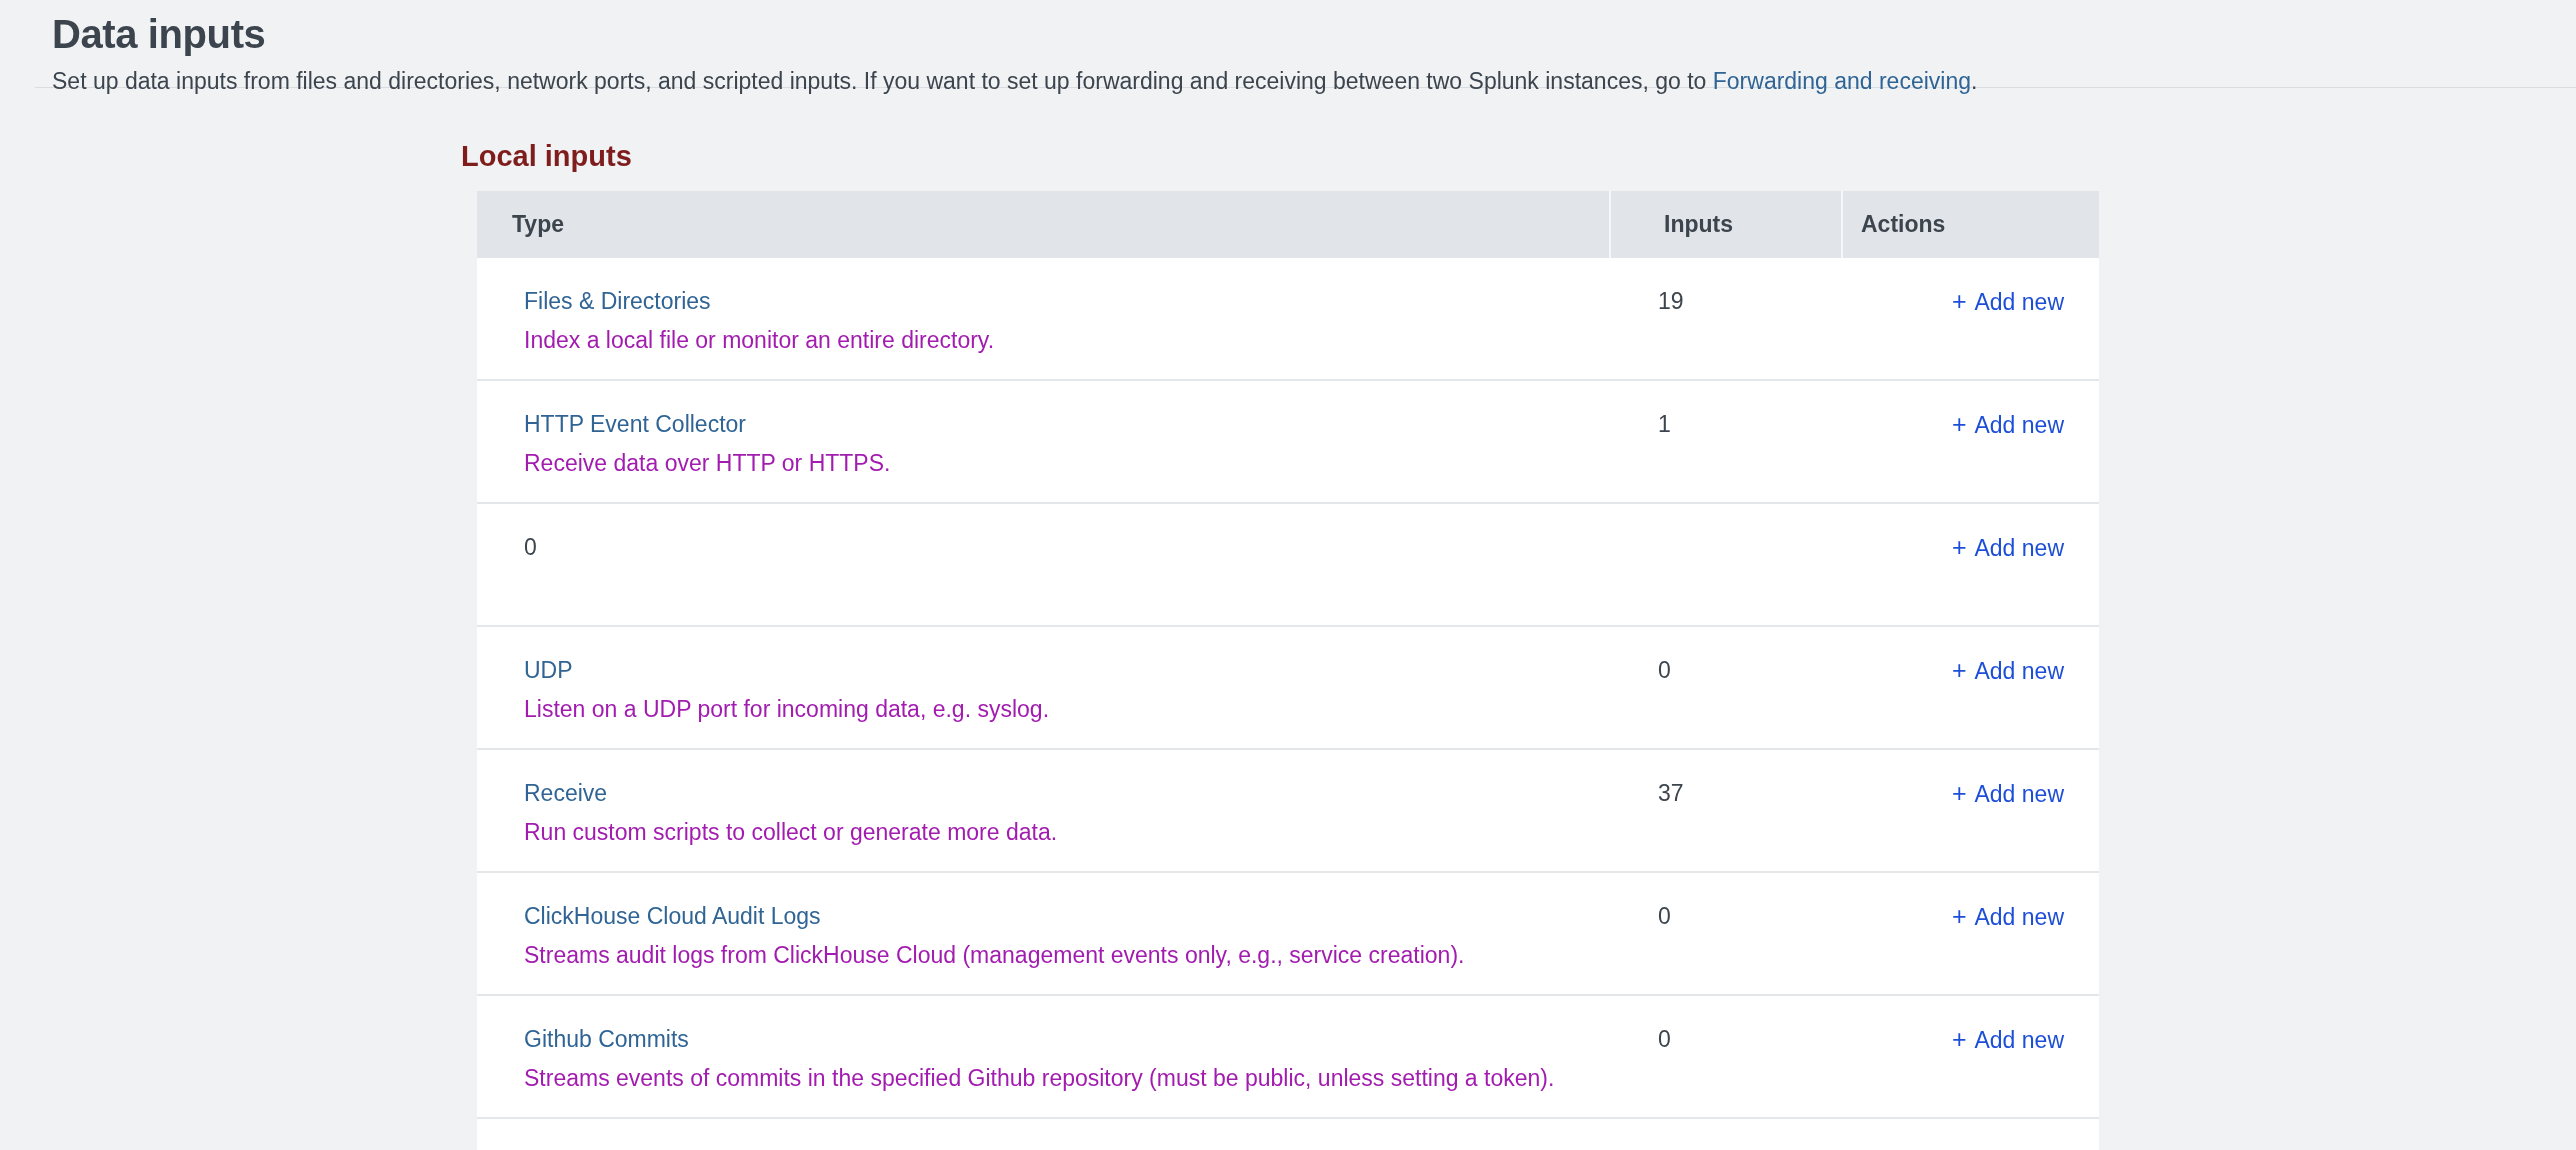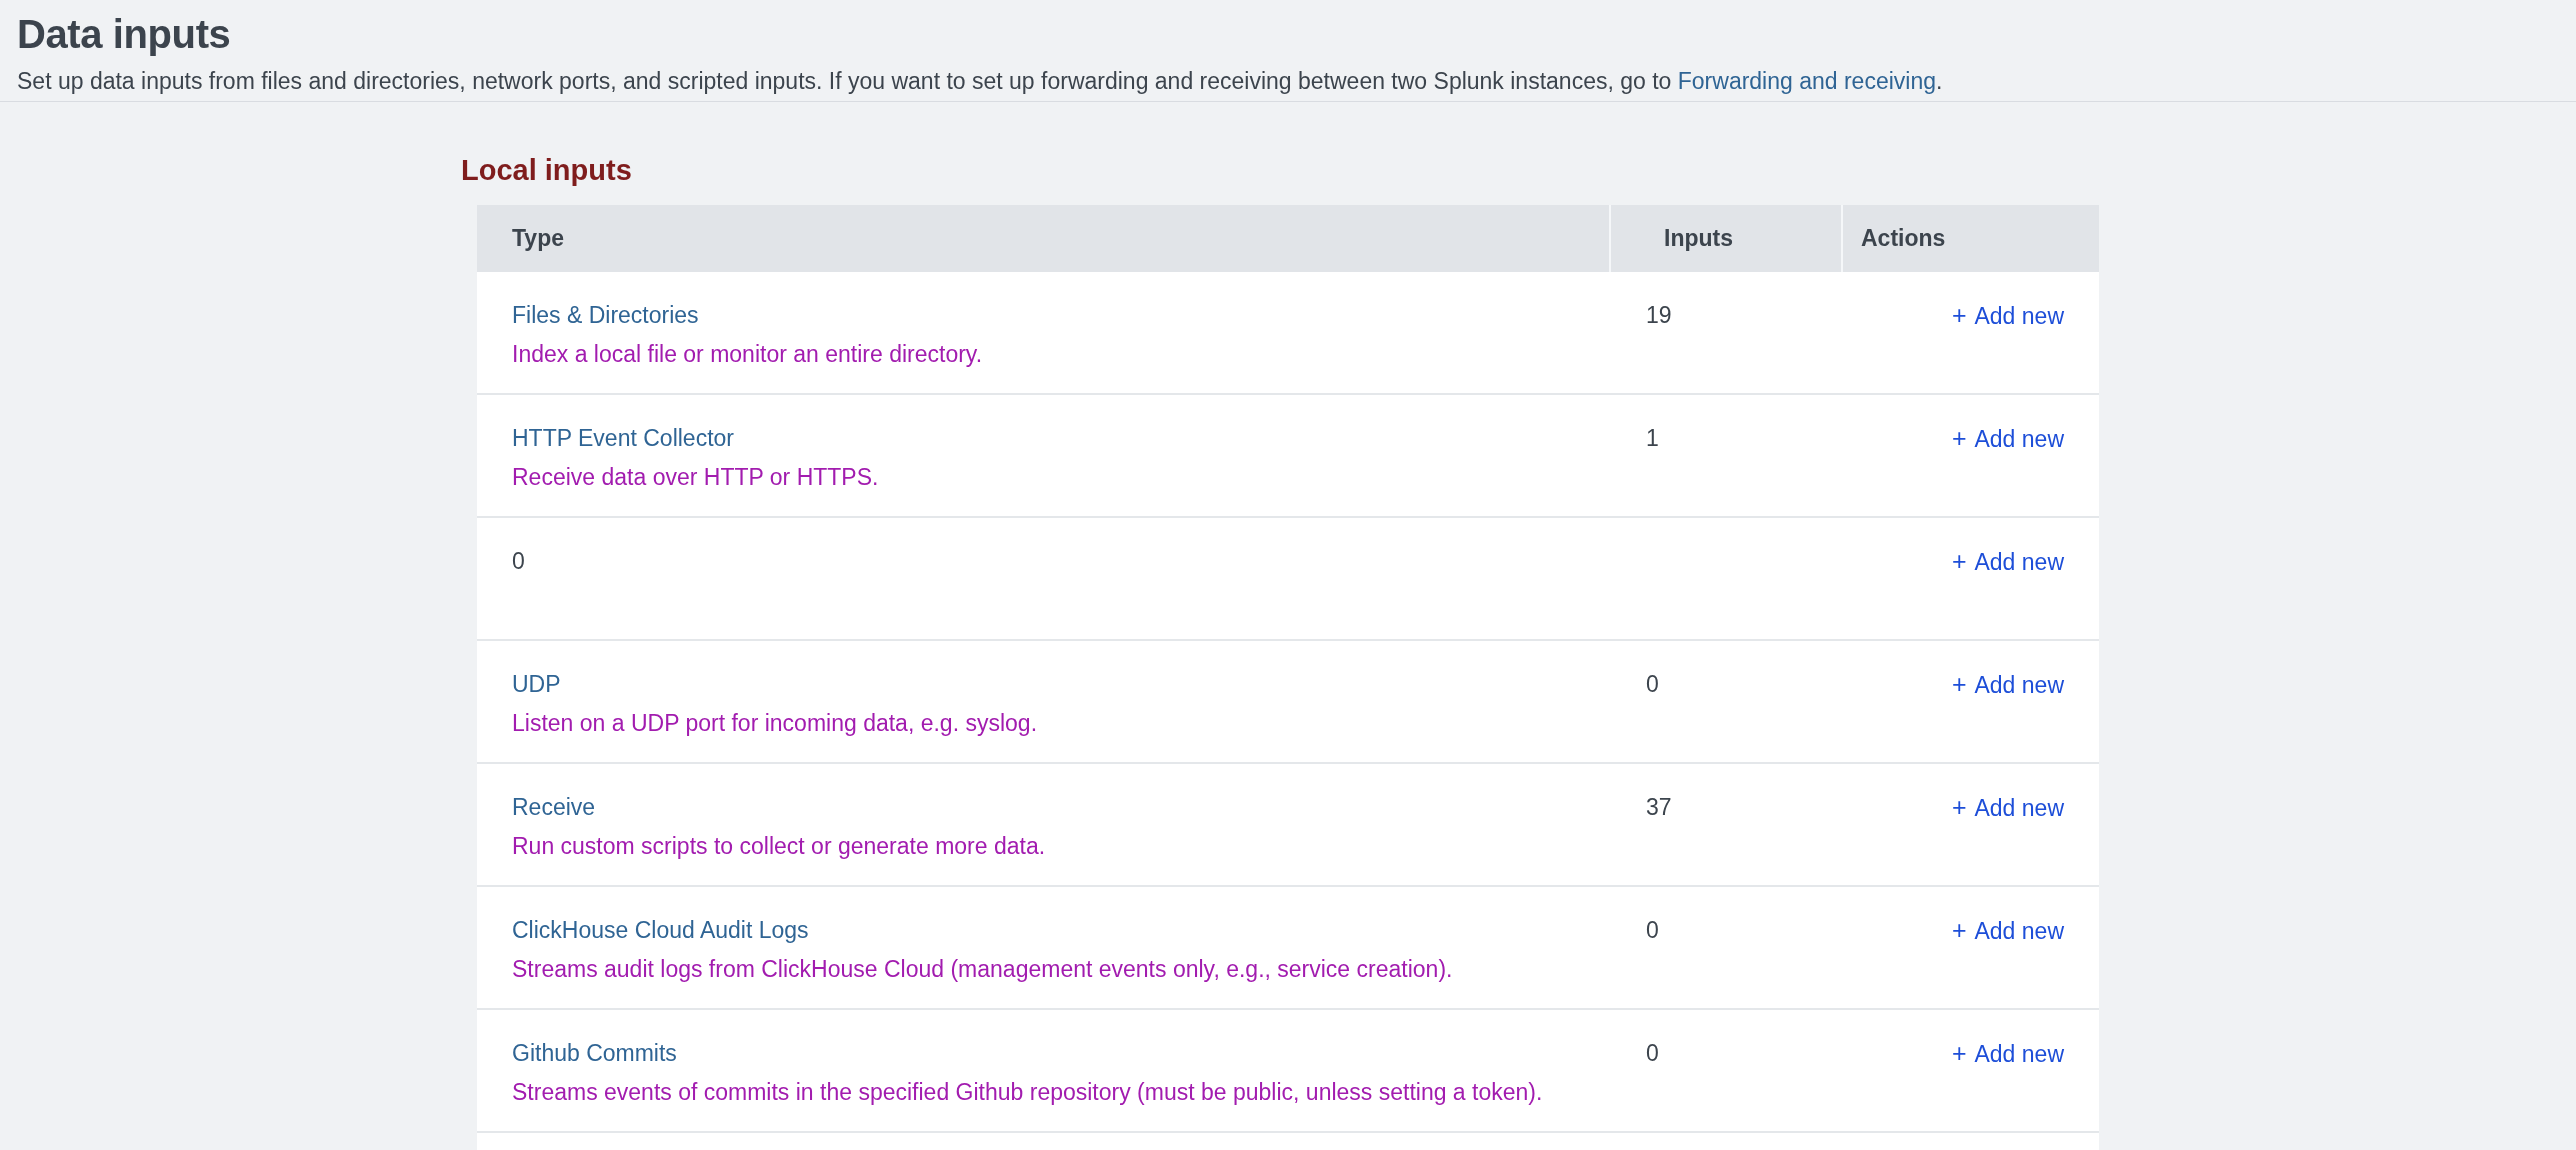--- a/index.html
+++ b/index.html
@@ -7,24 +7,25 @@
     width: 2576px;
     height: 1151px;
     overflow: hidden;
     background: #f0f2f4;
     font-family: "Liberation Sans", sans-serif;
     color: #3c444d;
   }
 
   
   .page-header {
-    height: 102px;
+    height: 88px;
     padding: 12px 35px 0 17px;
     border-bottom: 1.7px solid #d9dce1;
     background: #f0f2f4;
+    margin-left: 35px;
   }
   .page-title {
     font-size: 40px;
     font-weight: 700;
     letter-spacing: -0.4px;
     color: #3c444d;
   }
   .page-subtitle {
     margin-top: 10.4px;
     font-size: 23px;
@@ -86,20 +87,21 @@
   }
 
   
   .table-row {
     display: flex;
     height: 123px;
     background: #ffffff;
     border-bottom: 2.6px solid #e4e7ea;
     padding-top: 29px;
     align-items: flex-start;
+    padding-left: 12px;
   }
   .cell-type {
     width: 1134px;
     padding-left: 35px;
     padding-right: 35px;
   }
   .row-name {
     display: inline-block;
     font-size: 23px;
     line-height: 29px;

